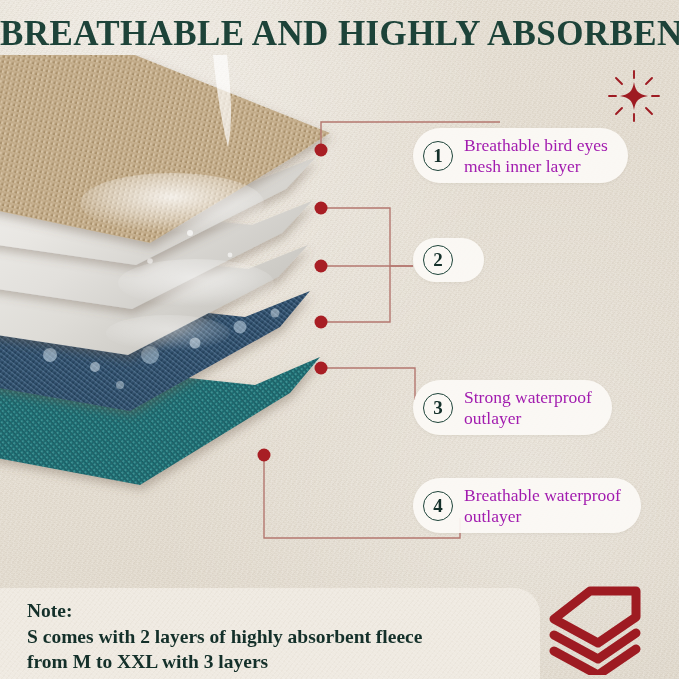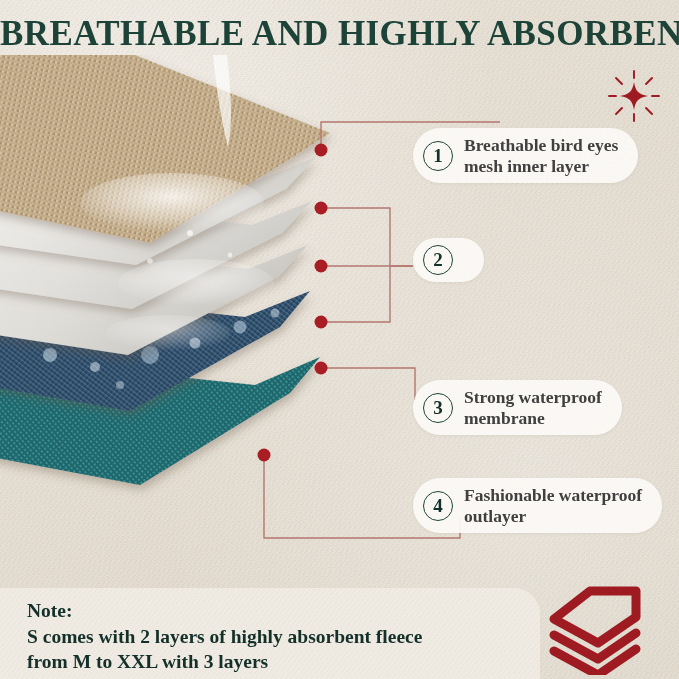--- a/index.html
+++ b/index.html
@@ -104,24 +104,24 @@
     justify-content: center;
     font-family: "Liberation Serif", serif;
     font-weight: bold;
     font-size: 19px;
     color: #14302a;
     margin-right: 11px;
   }
 
   .callout-text {
     font-family: "Liberation Serif", serif;
-    font-weight: bold;
+    font-weight: normal;
     font-size: 17.5px;
     line-height: 1.18;
-    color: #404040;
+    color: #a21caf;
     white-space: pre-line;
   }
 
   #callout-1 { left: 413px; top: 128px; }
   #callout-2 { left: 413px; top: 238px; }
   #callout-3 { left: 413px; top: 380px; }
   #callout-4 { left: 413px; top: 478px; }
 
   
   .note-panel {
@@ -325,26 +325,26 @@
 mesh inner layer</div>
   </div>
 
   <div class="callout" id="callout-2">
     <div class="num-circle">2</div>
   </div>
 
   <div class="callout" id="callout-3">
     <div class="num-circle">3</div>
     <div class="callout-text">Strong waterproof
-membrane</div>
+outlayer</div>
   </div>
 
   <div class="callout" id="callout-4">
     <div class="num-circle">4</div>
-    <div class="callout-text">Fashionable waterproof
+    <div class="callout-text">Breathable waterproof
 outlayer</div>
   </div>
 
   <div class="note-panel">
     <div class="grain2"></div>
     <div class="note-text">Note:
 S comes with 2 layers of highly absorbent fleece
 from M to XXL with 3 layers</div>
   </div>
 

